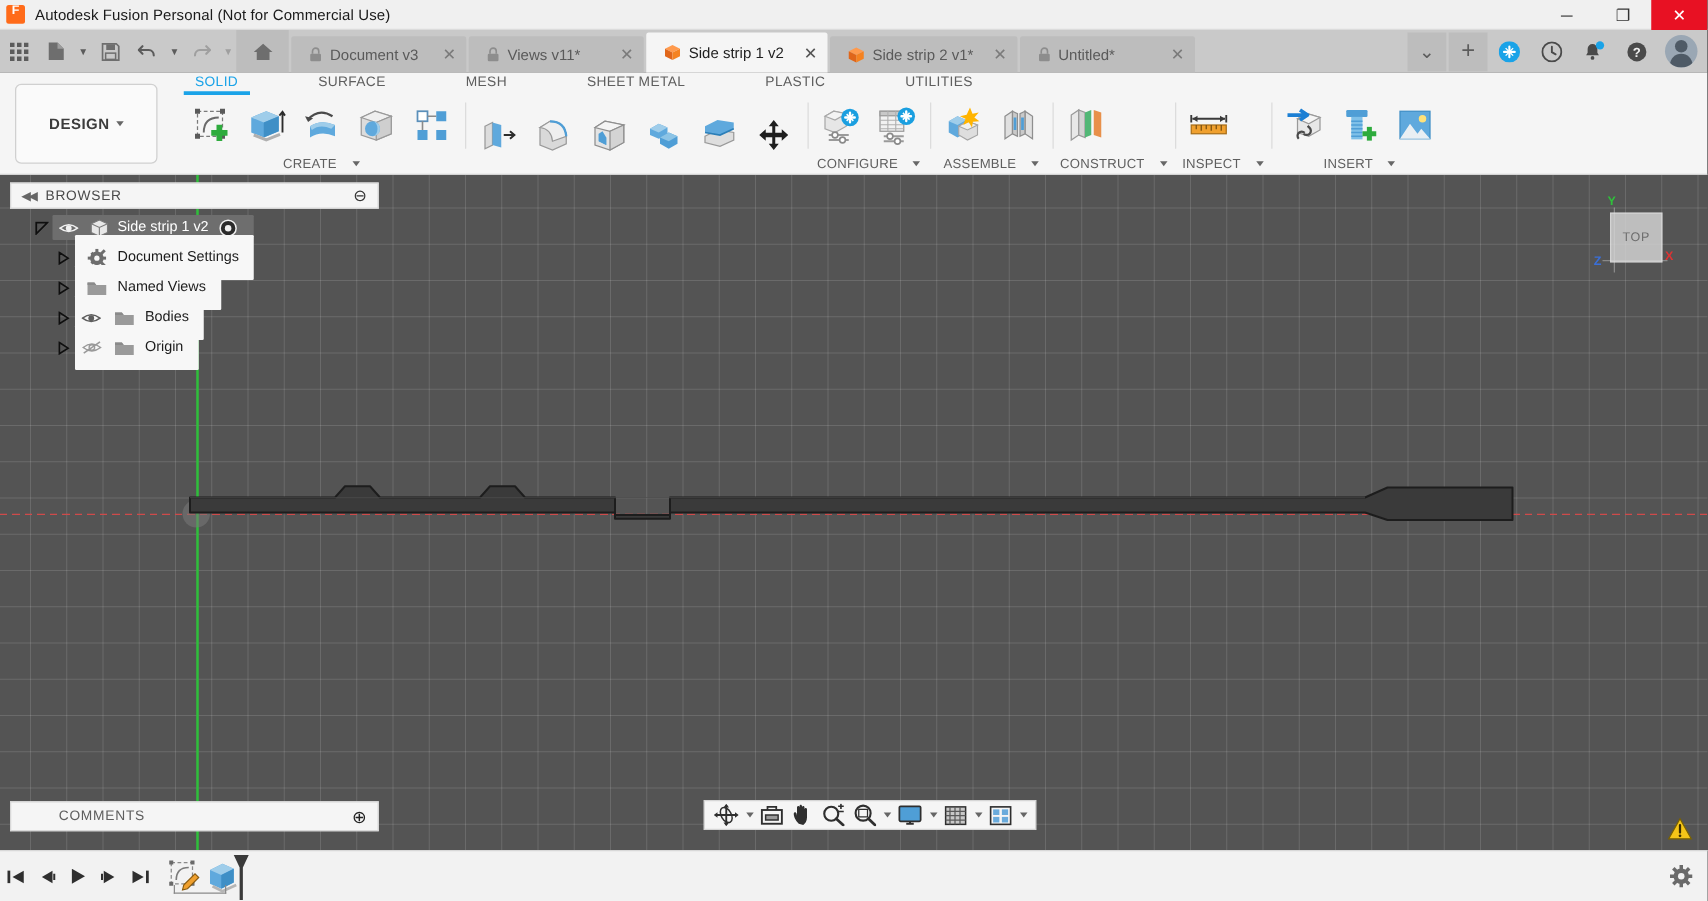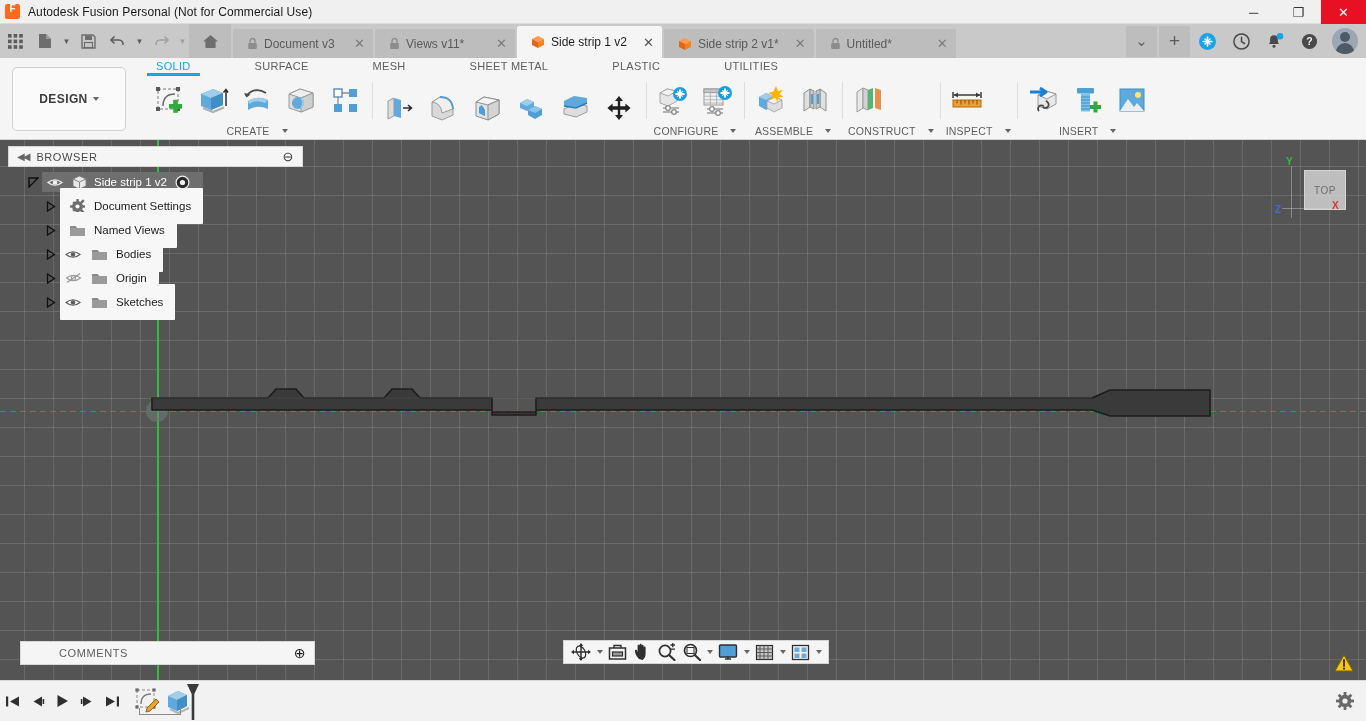--- a/index.html
+++ b/index.html
@@ -123,21 +123,21 @@
     border-radius: 50%; background: rgba(120,120,120,.55); }
 
   #model { position: absolute; left: 0; top: 0; width: 1366px; height: 540px; }
 
   
   #viewcube { position: absolute; right: 26px; top: 18px; width: 66px; height: 66px; }
   #vc-face {
     position: absolute; left: 14px; top: 12px; width: 42px; height: 40px;
     background: rgba(216,216,216,.80); border: 1px solid rgba(255,255,255,.35);
     display: flex; align-items: center; justify-content: center;
-    font-size: 10px; color: #6d6d6d; letter-spacing: .5px; margin-left: 16px;
+    font-size: 10px; color: #6d6d6d; letter-spacing: .5px;
   }
   .vc-ax { position: absolute; font-size: 10px; font-weight: bold; }
   #vc-y { left: 12px; top: -2px; color: #2fbf3b; }
   #vc-z { left: 1px; top: 46px; color: #3a6fd8; }
   #vc-x { left: 58px; top: 42px; color: #d33; }
   .vc-tick { position: absolute; background: rgba(180,180,180,.55); }
 
   #warn-ico { position: absolute; right: 12px; bottom: 8px; width: 20px; height: 18px; }
 
   
@@ -161,21 +161,21 @@
   }
   .tpill.selected { background: #6e6e6e; color: #ffffff; height: 20px; }
   .eye { width: 26px; display: flex; align-items: center; justify-content: center; }
   .folder { width: 26px; display: flex; align-items: center; justify-content: center; }
   .tlabel { white-space: nowrap; padding: 0 4px; }
   .rootcube { width: 22px; display:flex; align-items:center; justify-content:center; }
   .radio-ico { width: 24px; display:flex; align-items:center; justify-content:center; }
 
   
   #comments {
-    position: absolute; left: 20px; top: 641px; width: 295px; height: 24px;
+    position: absolute; left: 8px; top: 641px; width: 295px; height: 24px;
     background: #f5f5f5; border: 1px solid #d8d8d8; display: flex; align-items: center;
     padding: 0 8px 0 38px; font-size: 11px; color: #5e5e5e; letter-spacing: .6px;
   }
   #comments .plus { margin-left: auto; }
 
   
   #navbar {
     position: absolute; left: 563px; top: 640px; height: 24px;
     background: #f5f5f5; border: 1px solid #d6d6d6; display: flex; align-items: center;
     padding: 0 4px;
@@ -777,42 +777,20 @@
         <span class="folder">
           <svg width="17" height="13" viewBox="0 0 17 13">
               <path d="M1 2 H6.5 L8 4 H16 V12 H1 Z" fill="#9a9a9a"></path>
               <path d="M1 2 H6.5 L8 4 H1 Z" fill="#8a8a8a"></path>
             </svg>
         </span>
         <span class="tlabel">Origin</span>
       </div>
     </div>
 
-    <div class="trow" style="padding-left:34px">
-      <div class="twist">
-        <svg width="10" height="11" viewBox="0 0 10 11">
-            <path d="M1.5 1 L8.5 5.5 L1.5 10 Z" fill="none" stroke="#0f0f0f" stroke-width="1.3"></path>
-          </svg>
-      </div>
-      <div class="tpill">
-        <span class="eye">
-          <svg width="16" height="11" viewBox="0 0 16 11">
-              <path d="M1 5.5 Q8 0 15 5.5 Q8 11 1 5.5 Z" fill="none" stroke="#5e5e5e" stroke-width="1.2"></path>
-              <circle cx="8" cy="5.5" r="2.3" fill="#5e5e5e"></circle>
-            </svg>
-        </span>
-        <span class="folder">
-          <svg width="17" height="13" viewBox="0 0 17 13">
-              <path d="M1 2 H6.5 L8 4 H16 V12 H1 Z" fill="#9a9a9a"></path>
-              <path d="M1 2 H6.5 L8 4 H1 Z" fill="#8a8a8a"></path>
-            </svg>
-        </span>
-        <span class="tlabel">Sketches</span>
-      </div>
-    </div>
 
   </div>
 </div>
 
 <div id="comments">
   <span>COMMENTS</span>
   <span class="plus" style="font-size:14px;color:#222">⊕</span>
 </div>
 
 <div id="navbar">

